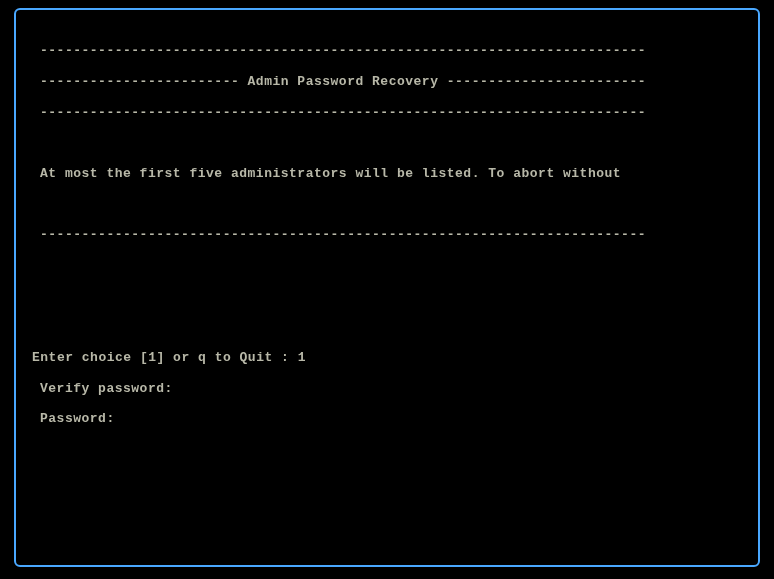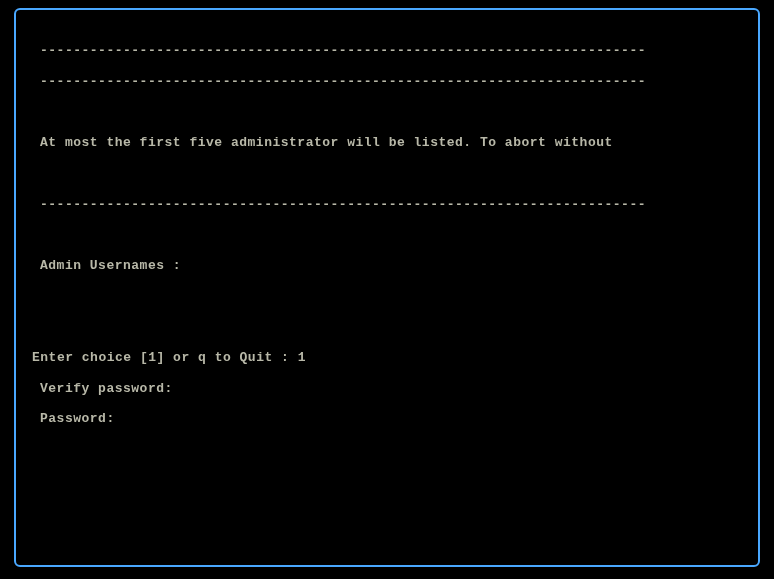--- a/index.html
+++ b/index.html
@@ -36,27 +36,27 @@
     .indent1 { padding-left: 16px; }
     .indent2 { padding-left: 36px; }
     .noindent { padding-left: 8px; }
   </style>
 </head>
 <body>
 
 <div class="outer-frame">
   <div class="terminal">
 <div class="indent1">-------------------------------------------------------------------------</div>
+<div class="indent1">------------------------ Admin Password Recovery ------------------------</div>
 <div class="indent1">-------------------------------------------------------------------------</div>
 <div class="indent1"> </div>
-<div class="indent1">At most the first five administrator will be listed. To abort without</div>
+<div class="indent1">At most the first five administrators will be listed. To abort without</div>
 <div class="indent1"> </div>
 <div class="indent1">-------------------------------------------------------------------------</div>
 <div class="indent1"> </div>
-<div class="indent1">Admin Usernames :</div>
 <div class="indent1"> </div>
 <div class="indent1"> </div>
 <div class="noindent"><span>Enter choice [1] or q to Quit : </span><span>1</span></div>
 <div class="indent1">Verify password:</div>
 <div class="indent1">Password:</div>
 <div class="indent1"> </div>
 
   </div>
 </div>
 

